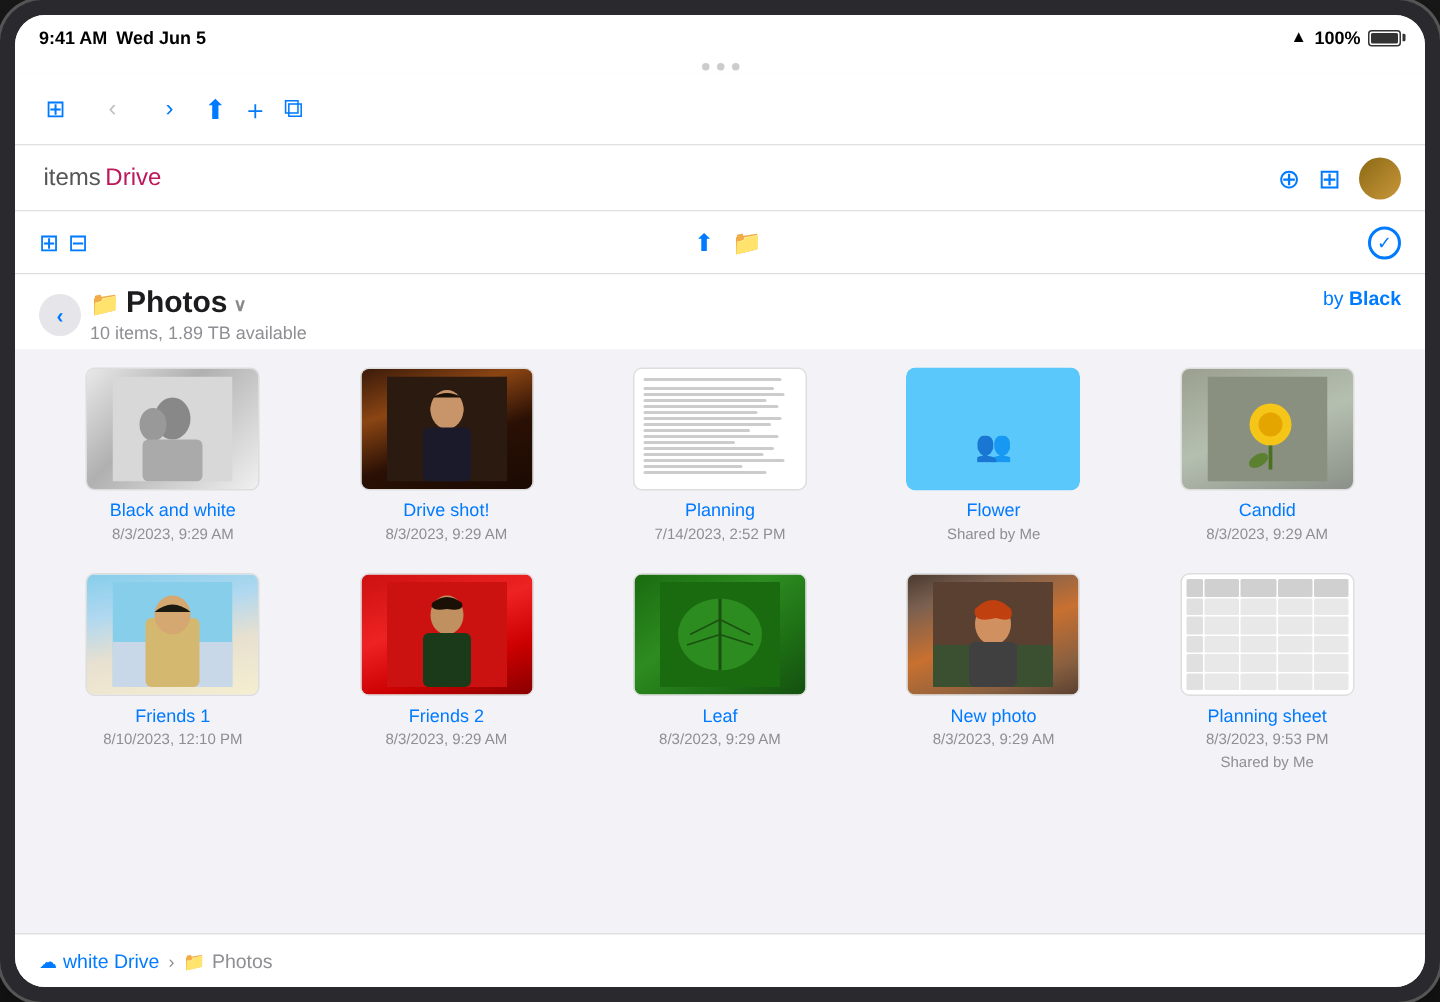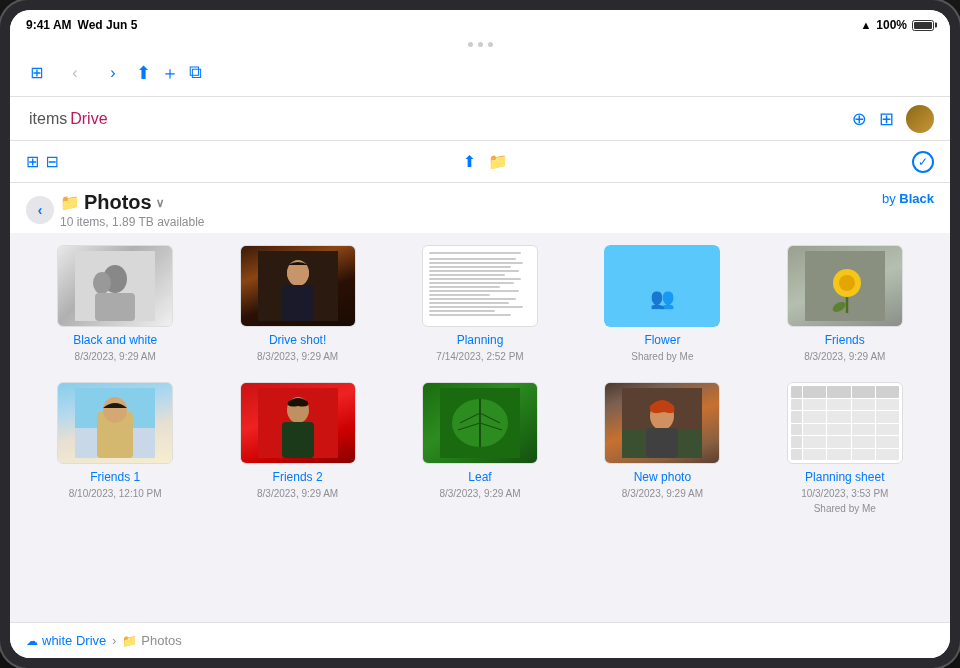--- a/index.html
+++ b/index.html
@@ -420,21 +420,21 @@
             <div class="thumb-flower">
               <svg width="80" height="70" viewBox="0 0 80 70">
                 <rect width="80" height="70" fill="#8a9080"></rect>
                 <circle cx="42" cy="32" r="14" fill="#F5C518"></circle>
                 <circle cx="42" cy="32" r="8" fill="#E5A500"></circle>
                 <line x1="42" y1="46" x2="42" y2="62" stroke="#4a7020" stroke-width="2.5"></line>
                 <ellipse cx="34" cy="56" rx="7" ry="4" fill="#5a8030" transform="rotate(-30 34 56)"></ellipse>
               </svg>
             </div>
           </div>
-          <div class="file-name">Friends</div>
+          <div class="file-name">Candid</div>
           <div class="file-date">8/3/2023, 9:29 AM</div>
         </div>
 
         <div class="file-item">
           <div class="file-thumb">
             <div class="thumb-boy">
               <svg width="80" height="70" viewBox="0 0 80 70">
                 <rect width="80" height="70" fill="#87CEEB"></rect>
                 <rect x="0" y="40" width="80" height="30" fill="#c8d8e8"></rect>
                 <rect x="22" y="24" width="36" height="46" rx="4" fill="#d4b870"></rect>
@@ -537,21 +537,21 @@
               <div class="sheet-row">
                 <div class="sheet-cell" style="flex:0.5;background:#e0e0e0;"></div>
                 <div class="sheet-cell"></div>
                   <div class="sheet-cell"></div>
                 <div class="sheet-cell"></div>
                   <div class="sheet-cell"></div>
               </div>
             </div>
           </div>
           <div class="file-name">Planning sheet</div>
-          <div class="file-date">10/3/2023, 3:53 PM</div>
+          <div class="file-date">8/3/2023, 9:53 PM</div>
           <div class="file-shared">Shared by Me</div>
         </div>
 
       </div>
     </div>
 
     <div class="bottom-bar">
       <div class="breadcrumb-item">
         <span class="breadcrumb-icon">☁</span>
         <span>white Drive</span>

